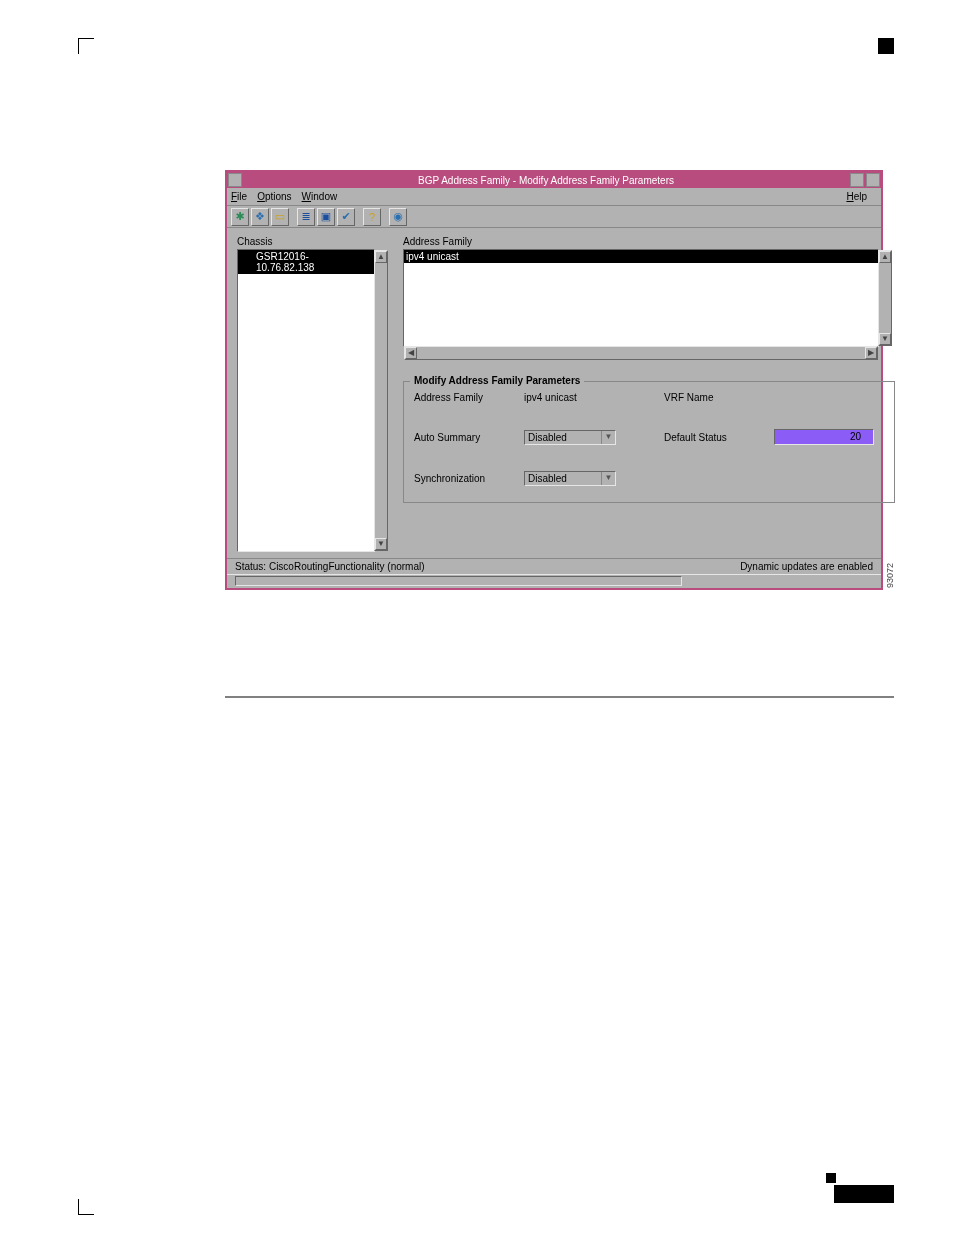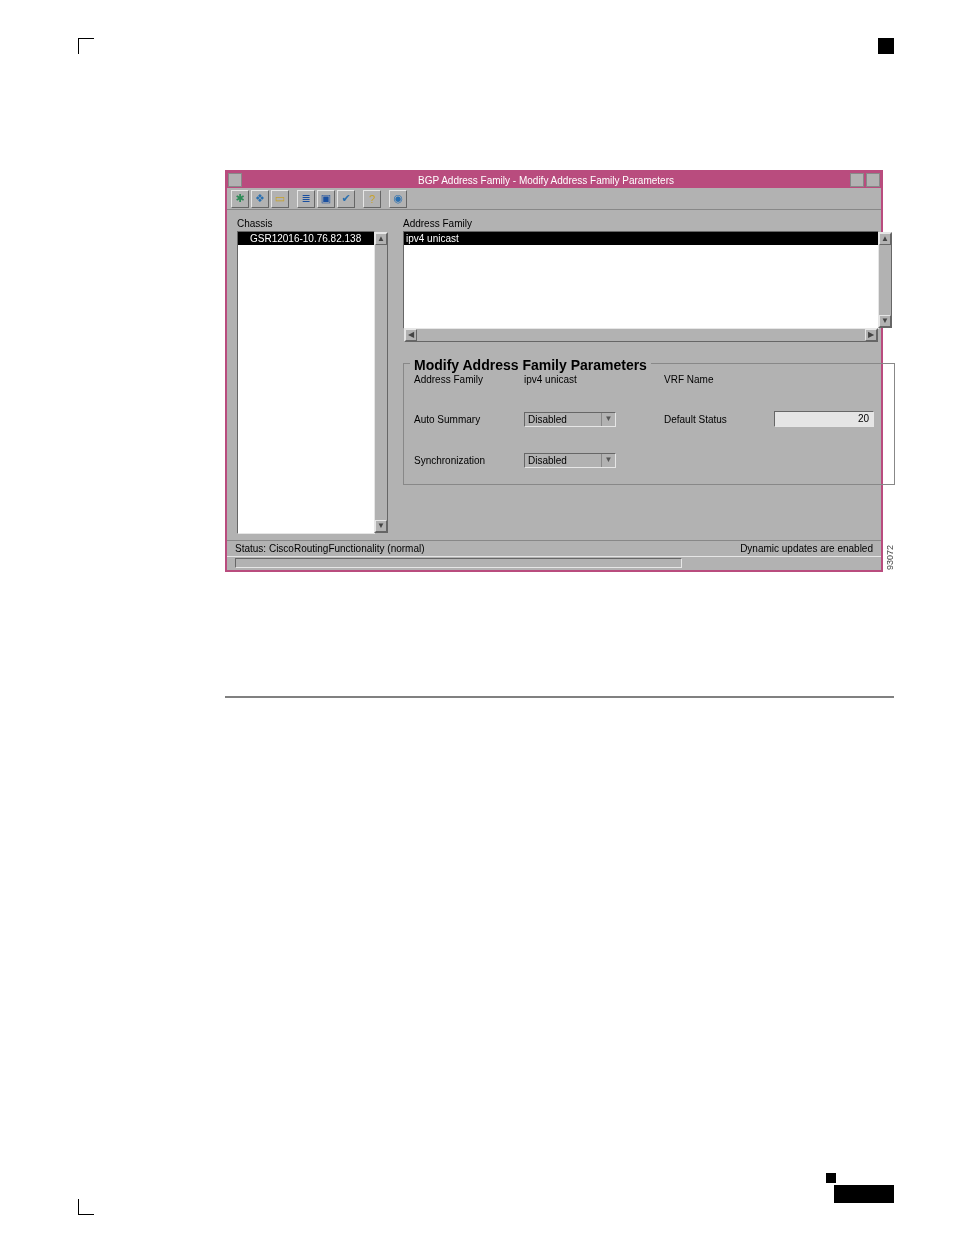--- a/index.html
+++ b/index.html
@@ -85,21 +85,21 @@
 
   .panel-label { font-size:10px; margin-bottom:2px; }
 
   .listbox {
     background:#fff;
     border:1px solid;
     border-color:#666 #e6e6e6 #e6e6e6 #666;
     position:relative;
   }
   .chassis-list { width:138px; height:303px; }
-  .chassis-list .row { background:#000; color:#fff; padding:1px 12px; font-size:10px;}
+  .chassis-list .row { background:#000; color:#fff; padding:1px 18px; font-size:10px;}
   .scroll-v {
     position:absolute; top:0; right:-14px; width:14px; height:100%;
     background:#b2b2b2;
     border:1px solid;
     border-color:#e6e6e6 #666 #666 #e6e6e6;
     display:flex;flex-direction:column;justify-content:space-between;
   }
   .arrow-btn{
     width:12px;height:12px;background:#b2b2b2;
     border:1px solid; border-color:#e6e6e6 #666 #666 #e6e6e6;
@@ -124,21 +124,21 @@
 
   .fieldset {
     margin-top:34px;
     border:1px solid #888;
     padding:10px 10px 16px 10px;
     position:relative;
   }
   .fieldset-legend {
     position:absolute; top:-7px; left:6px;
     background:#b2b2b2; padding:0 4px;
-    font-weight:bold; font-size:14px;
+    font-weight:bold; font-size:10px;
   }
   .form-grid {
     display:grid;
     grid-template-columns: 100px 130px 100px 110px;
     row-gap:26px;
     column-gap:10px;
     align-items:center;
     font-size:10px;
   }
   .ro-value { font-size:10px; }
@@ -149,23 +149,23 @@
   }
   .combo-text { flex:1; padding:1px 3px; font-size:10px; }
   .combo-btn {
     width:14px; background:#b2b2b2;
     border-left:1px solid #888;
     font-size:8px; text-align:center; line-height:12px; color:#555;
   }
   .num-input {
     width:100px; height:16px;
     border:1px solid; border-color:#666 #e6e6e6 #e6e6e6 #666;
-    background:#e5e5e5;
+    background:#8b5cf6;
     text-align:right;
-    padding:1px 4px;
+    padding:1px 12px;
     font-size:10px;
   }
 
   .status-line {
     border-top:1px solid #888;
     background:#b2b2b2;
     padding:2px 8px;
     display:flex;
     font-size:10px;
   }
@@ -206,20 +206,26 @@
 
   <div class="titlebar">
     <div class="sysbox"></div>
     <div class="title-text">BGP Address Family - Modify Address Family Parameters</div>
     <div class="title-right">
       <div class="sysbox"></div>
       <div class="sysbox"></div>
     </div>
   </div>
 
+  <div class="menubar">
+    <span class="menu-item"><u>F</u><span></span>ile</span>
+    <span class="menu-item"><u>O</u>ptions</span>
+    <span class="menu-item"><u>W</u>indow</span>
+    <span class="menu-item menu-help"><u>H</u>elp</span>
+  </div>
 
   <div class="toolbar">
     <div class="tb-btn" style="color:#2e8b57">✱</div>
     <div class="tb-btn" style="color:#2a6fb0">❖</div>
     <div class="tb-btn" style="color:#c9a227">▭</div>
     <div class="tb-sep"></div>
     <div class="tb-btn" style="color:#1a4fa0">≣</div>
     <div class="tb-btn" style="color:#1a4fa0">▣</div>
     <div class="tb-btn" style="color:#2a6fb0">✔</div>
     <div class="tb-sep"></div>

